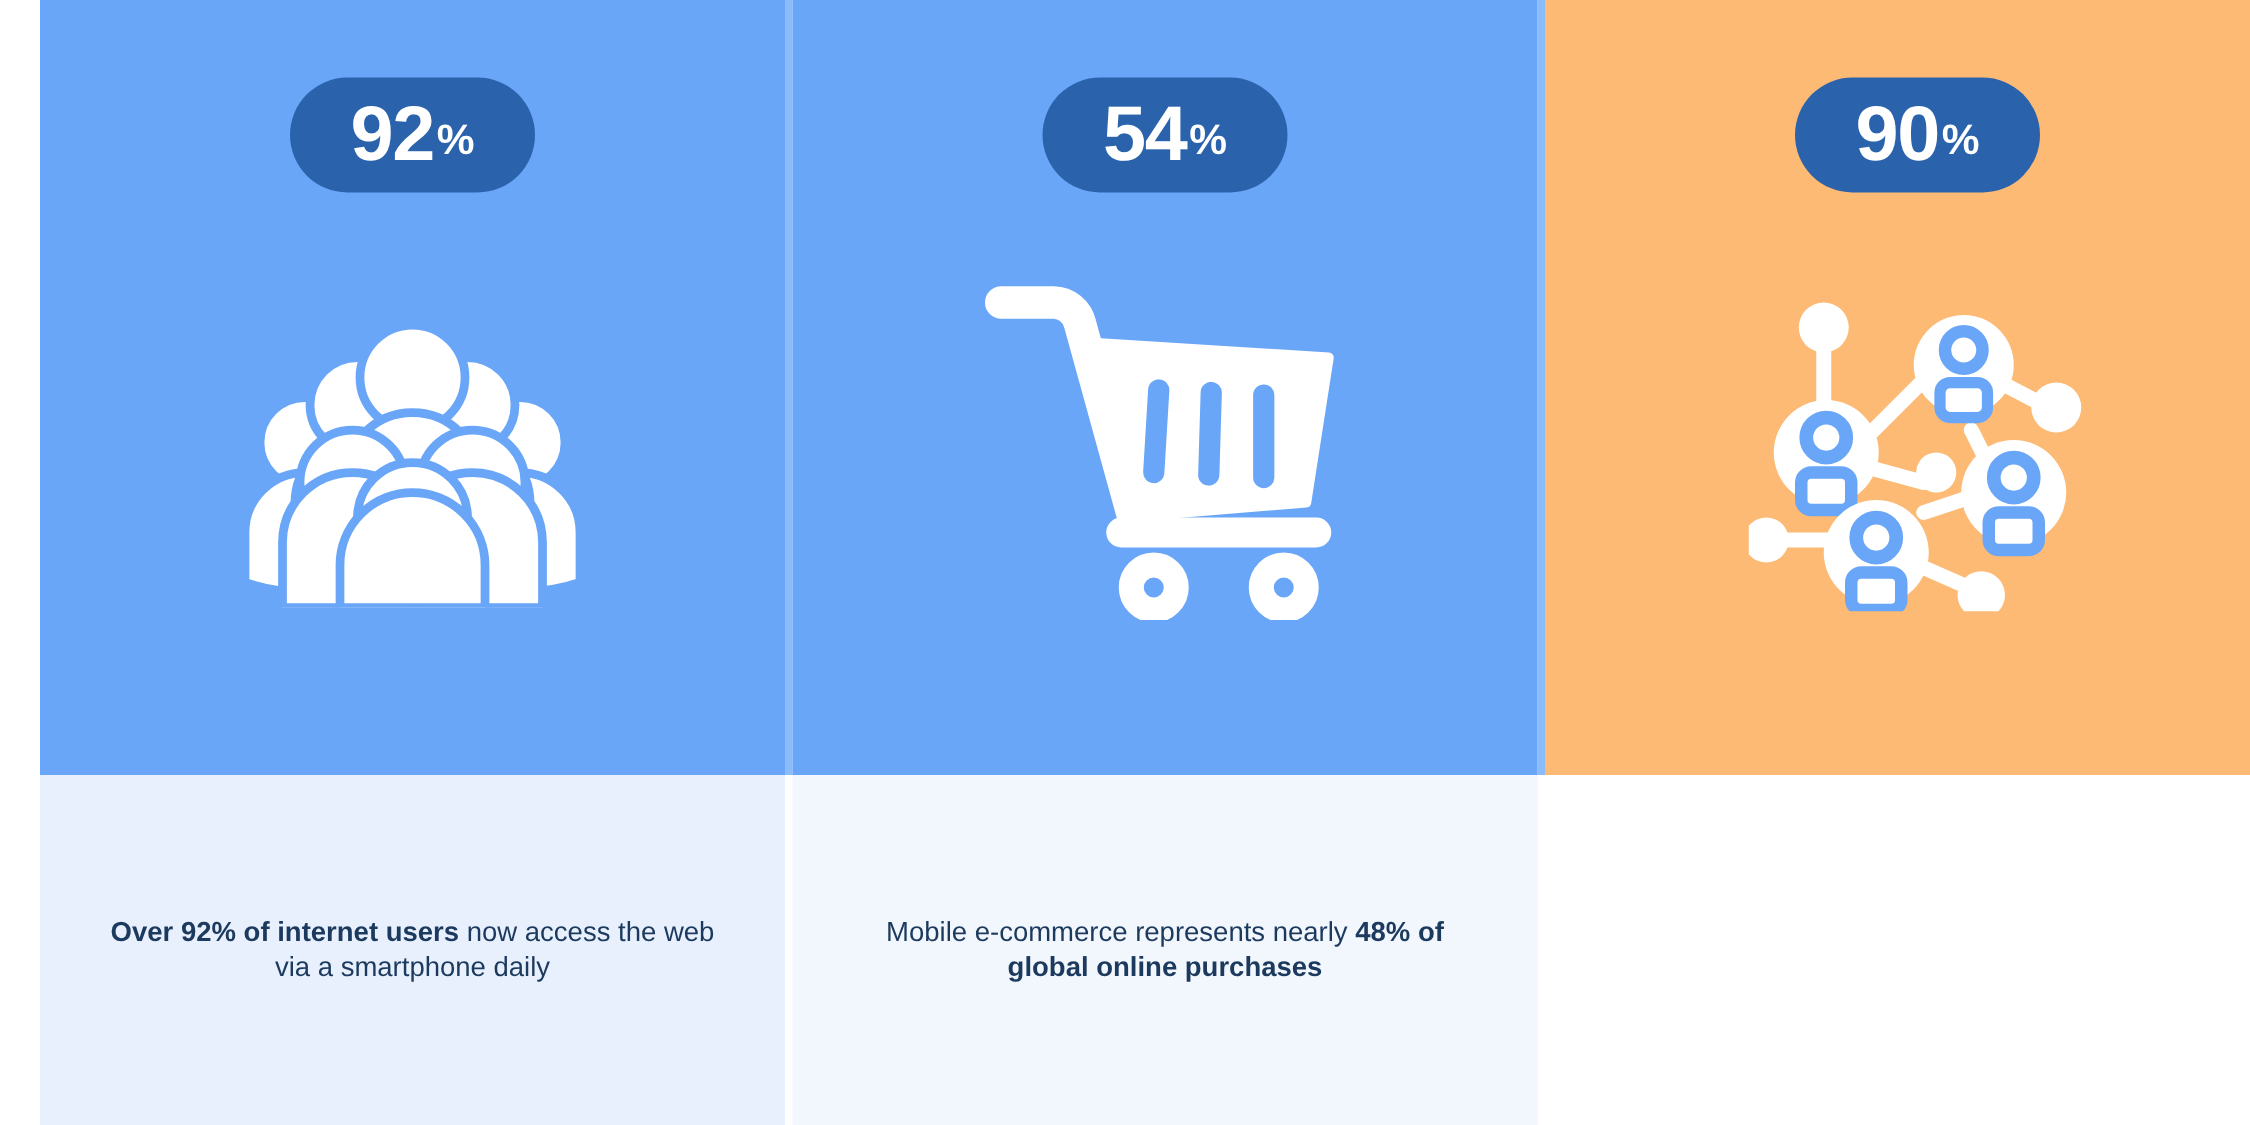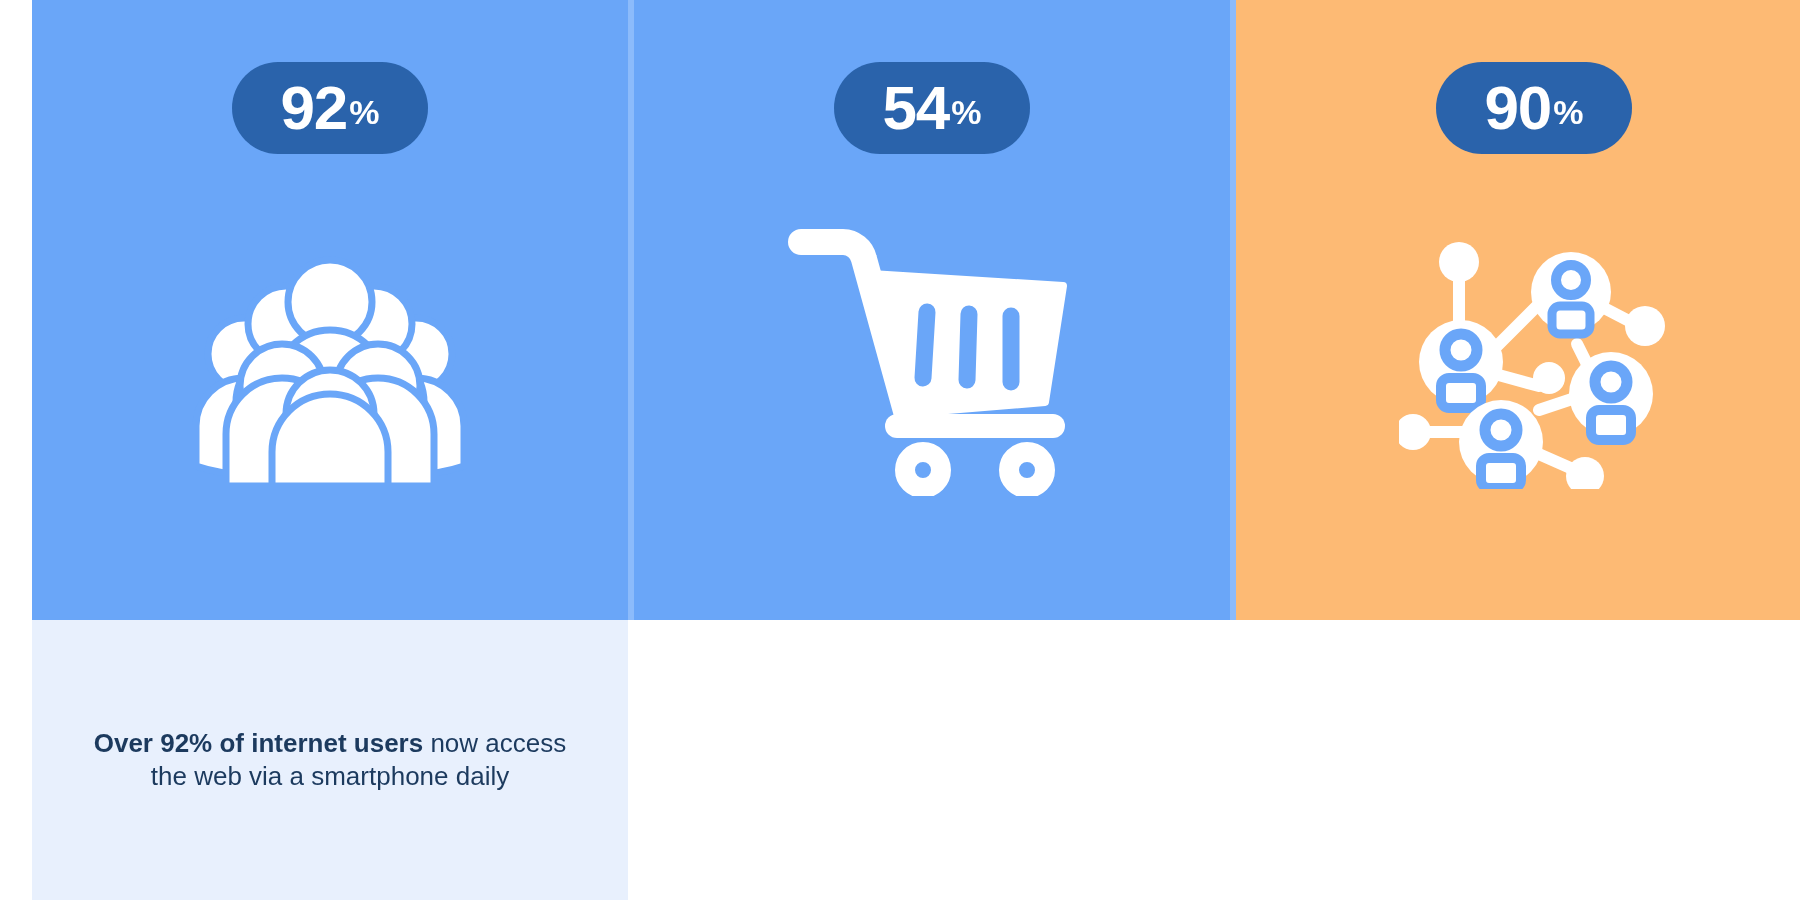--- a/index.html
+++ b/index.html
@@ -97,21 +97,21 @@
     display: flex;
     align-items: center;
     justify-content: center;
     padding: 0 54px;
     box-sizing: border-box;
   }
   .panel-bottom.tint-a { background: #e8f0fd; }
   .panel-bottom.tint-b { background: #f2f6fd; }
   .caption {
     color: #1c3a5e;
-    font-size: 26px;
+    font-size: 22px;
     line-height: 1.28;
     text-align: center;
     max-width: 500px;
   }
   .caption b { font-weight: bold; }
   .caption .reg { font-weight: normal; }
 </style>
 </head>
 <body>
 
@@ -184,20 +184,23 @@
           <g fill="none" stroke="#ffffff" stroke-width="24" stroke-linecap="round">
             <path d="M110 200 H266"></path>
           </g>
 
           <g fill="none" stroke="#ffffff" stroke-width="20">
             <circle cx="136" cy="244" r="18"></circle>
             <circle cx="240" cy="244" r="18"></circle>
           </g>
         </svg>
       </div>
+    </div>
+    <div class="panel-bottom tint-b" style="background: rgb(242, 246, 253);">
+      <p class="caption" style="color: rgb(28, 58, 94);"><span class="reg">Mobile e-commerce represents nearly </span><b>48% of global online purchases</b></p>
     </div>
   </section>
 
   <div class="divider">
     <div class="d-top"></div>
       <div class="d-bot"></div>
   </div>
 
   <section class="panel">
     <div class="panel-top" style="background: #fdba74; text-align: right;">

